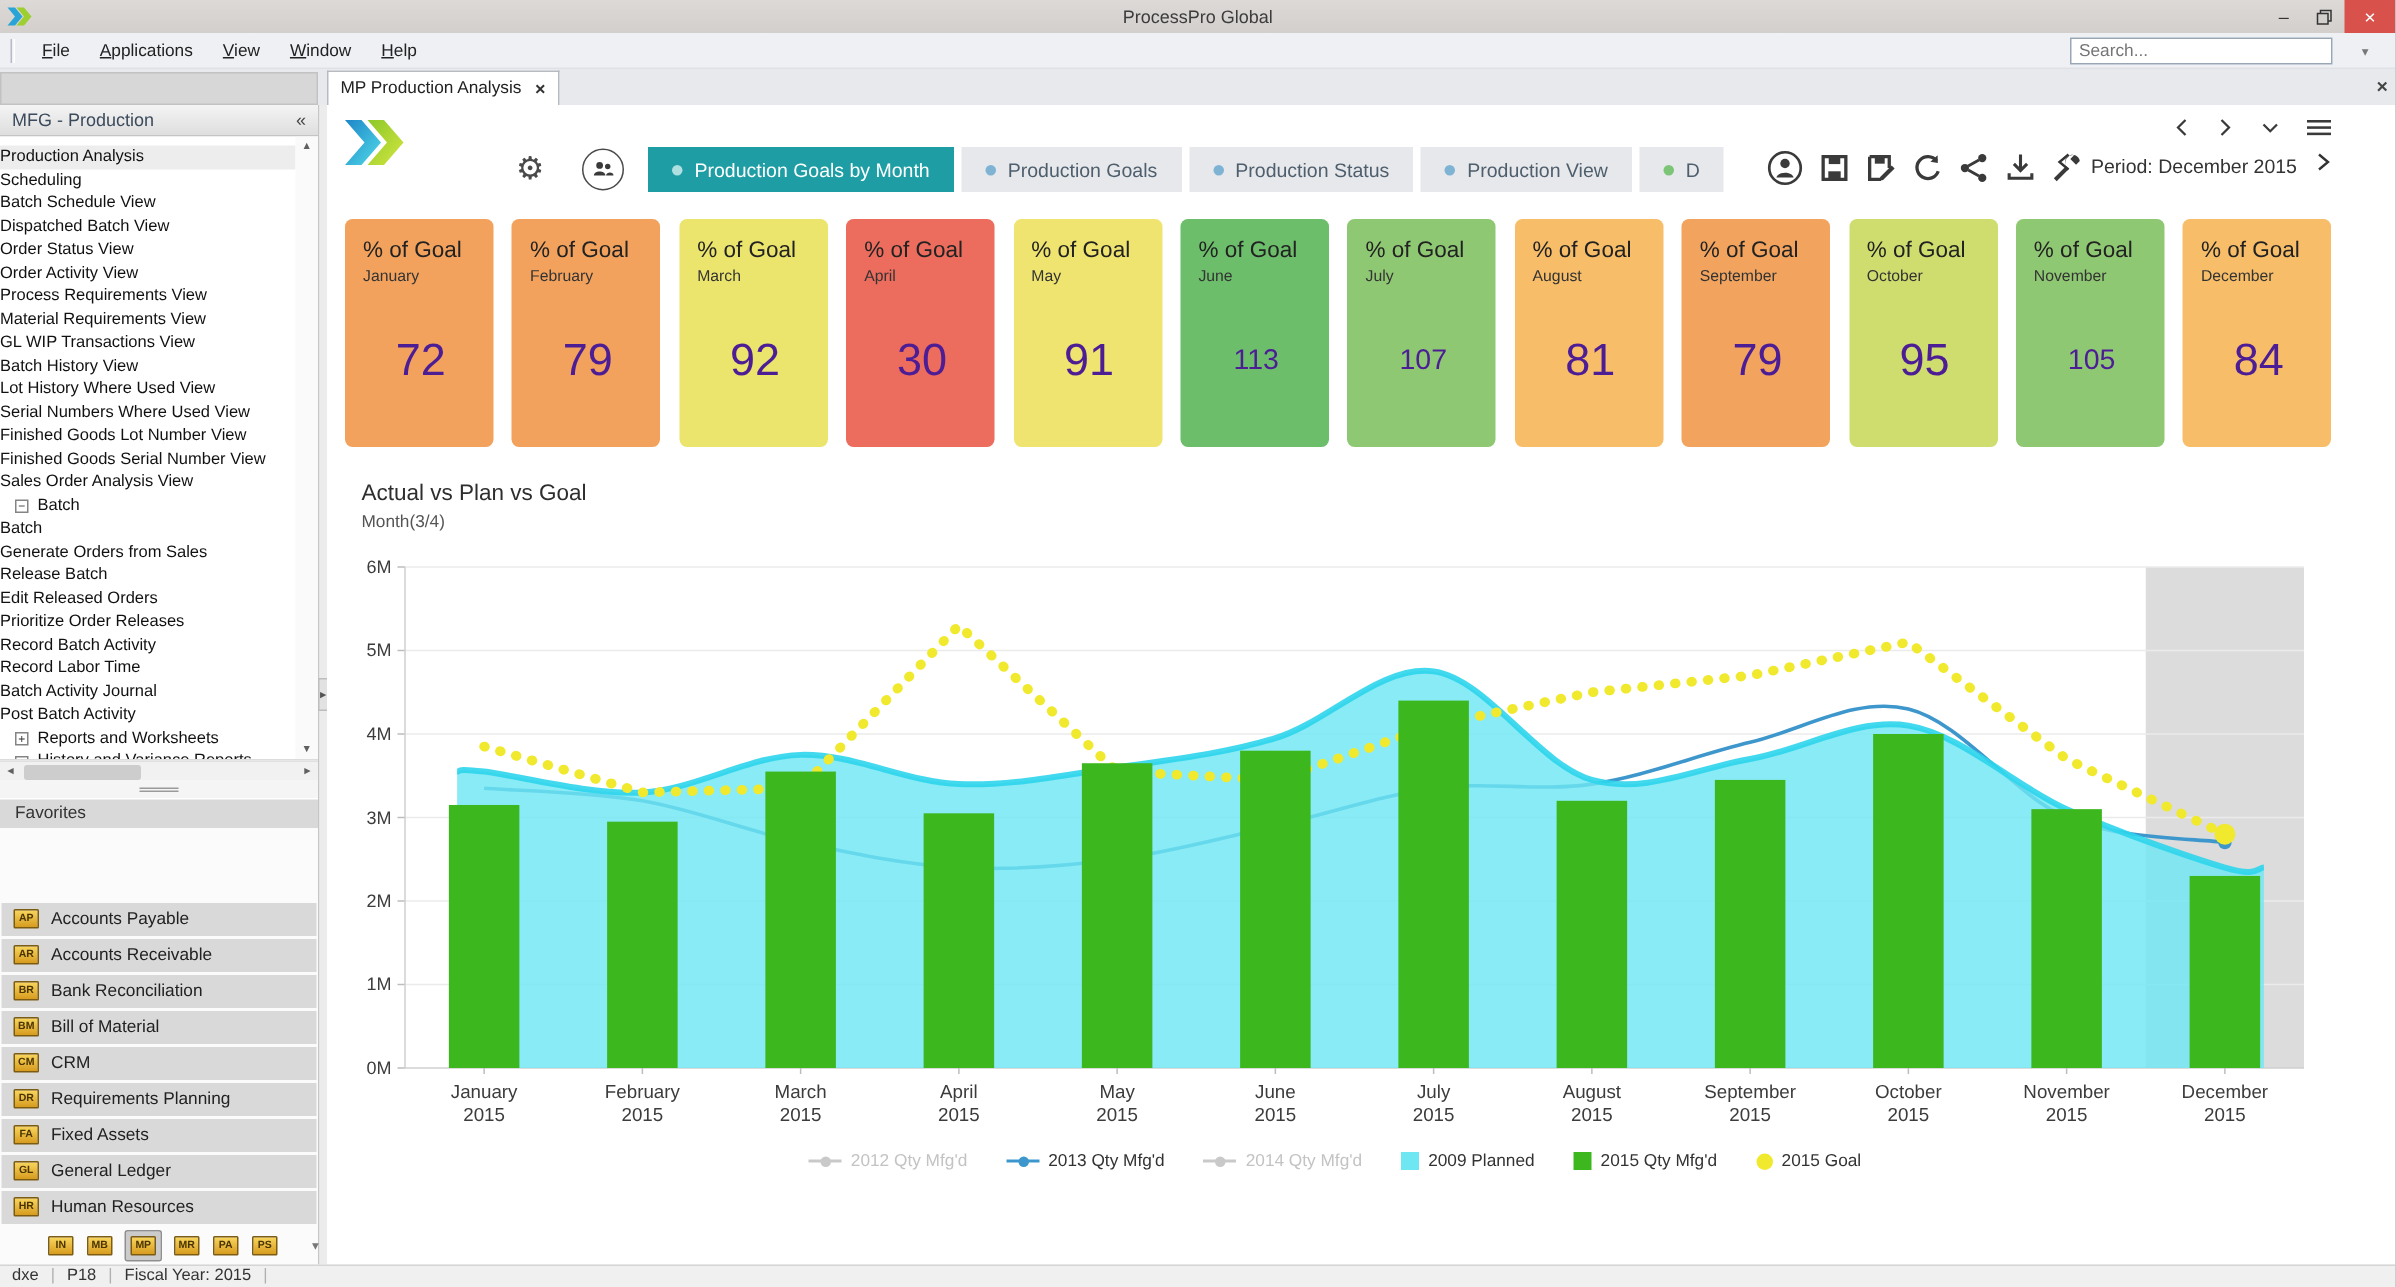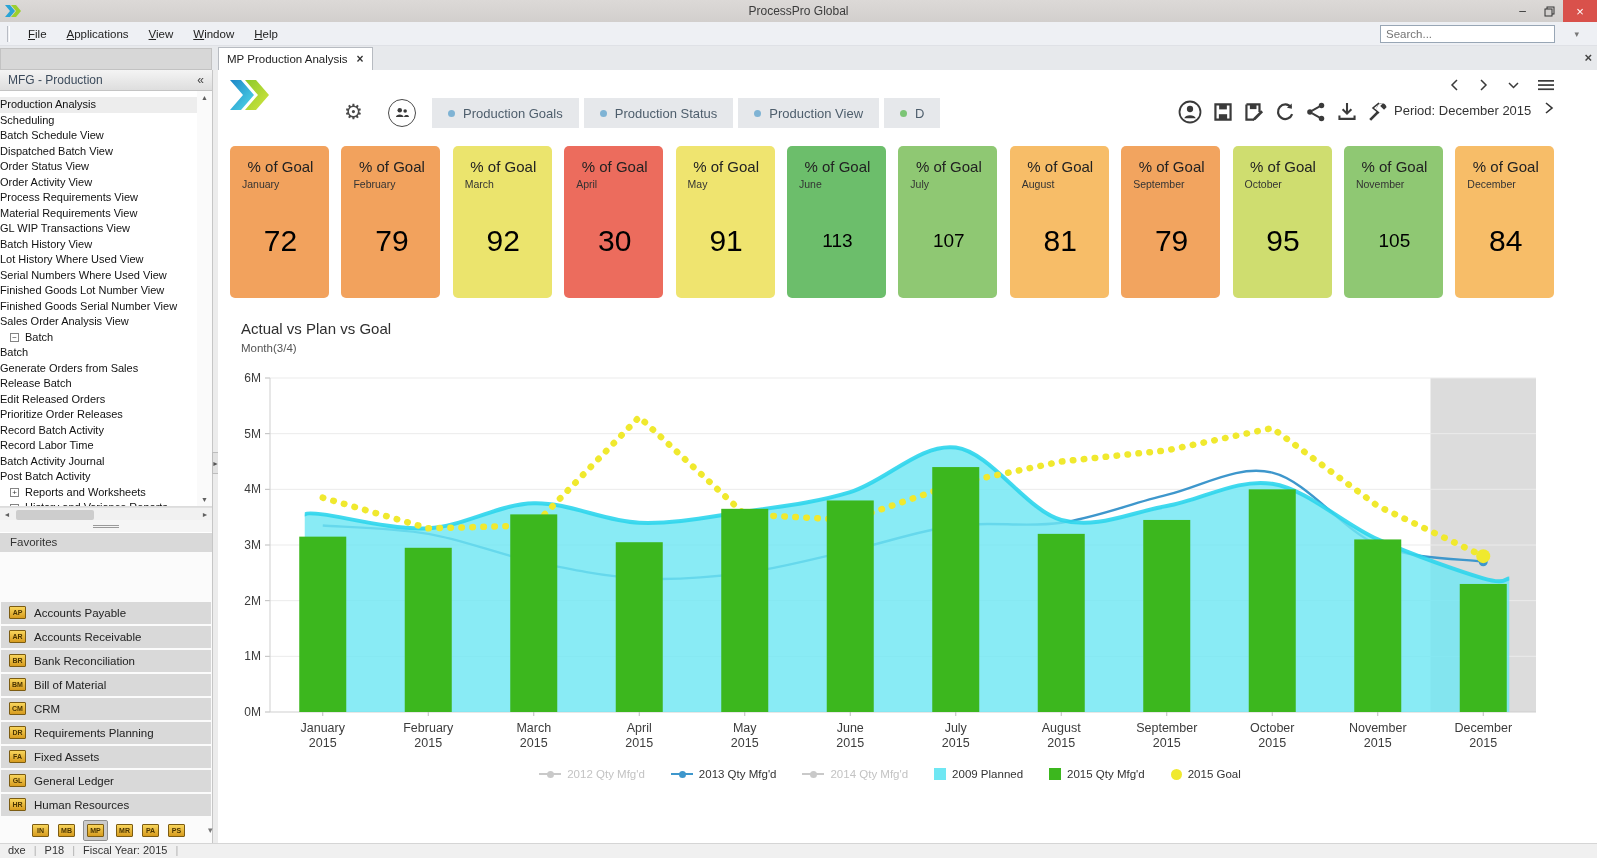--- a/index.html
+++ b/index.html
@@ -78,23 +78,23 @@
   .vtab.active .dot { background:#aedfe1; }
   .right-icons { position:absolute; left:958px; top:3px; display:flex; align-items:center; gap:9px; }
   .ticon { width:22px; height:22px; display:flex; align-items:center; justify-content:center; cursor:pointer; }
   .period { position:absolute; left:1152px; top:3px; display:flex; align-items:center; gap:12px; }
   .period .chev { cursor:pointer; }
   .period-label { font-size:13px; color:#333; }
 
   
   .cards { position:absolute; left:12px; top:76px; display:flex; gap:12.4px; }
   .card { width:99px; height:152px; border-radius:5px; padding:12px 10px 10px 12px; display:flex; flex-direction:column; cursor:pointer; }
-  .card-title { font-size:15px; color:#222;text-align:center; }
+  .card-title { font-size:15px; color:#222; }
   .card-month { font-size:10.5px; color:#333; margin-top:3px; }
-  .card-value { margin:auto auto 30px auto; font-size:30px; color:#000000; }
+  .card-value { margin:auto auto 30px auto; font-size:30px; color:#4c1d95; }
   .card-value.small { font-size:19px; margin-bottom:36px; }
 
   
   .chart-title { position:absolute; left:23px; top:250px; font-size:15px; color:#2e2e2e; }
   .chart-sub { position:absolute; left:23px; top:272px; font-size:11.5px; color:#555;text-align:right; }
   .chart-box { position:absolute; left:22px; top:302px; }
   .legend { position:absolute; left:22px; top:698px; width:1300px; display:flex; justify-content:center; gap:26px; align-items:center; }
   .lg-item { display:flex; align-items:center; gap:6px; font-size:11.5px; color:#333; cursor:pointer; }
   .lg-item.disabled { color:#c3c3c3; }
   .lg-line { width:22px; height:2px; position:relative; }
@@ -364,20 +364,24 @@
         <span class="gear">⚙</span>
         <div class="round-icon" style="left:170px">
           <svg width="18" height="18" viewBox="0 0 16 16">
             <circle cx="6" cy="5.6" r="2" fill="#3a3a3a"></circle>
             <path d="M2.6 11.5 c0-3 6.8-3 6.8 0 z" fill="#3a3a3a"></path>
             <circle cx="10.8" cy="6.2" r="1.6" fill="#3a3a3a"></circle>
             <path d="M9.8 11.5 c.3-2.2 4.4-2.2 4.4 0 z" fill="#3a3a3a"></path>
           </svg>
         </div>
         <div class="view-tabs">
+            <div class="vtab active">
+              <div class="dot"></div>
+              <span>Production Goals by Month</span>
+            </div>
             <div class="vtab">
               <div class="dot"></div>
               <span>Production Goals</span>
             </div>
             <div class="vtab">
               <div class="dot"></div>
               <span>Production Status</span>
             </div>
             <div class="vtab">
               <div class="dot"></div>

